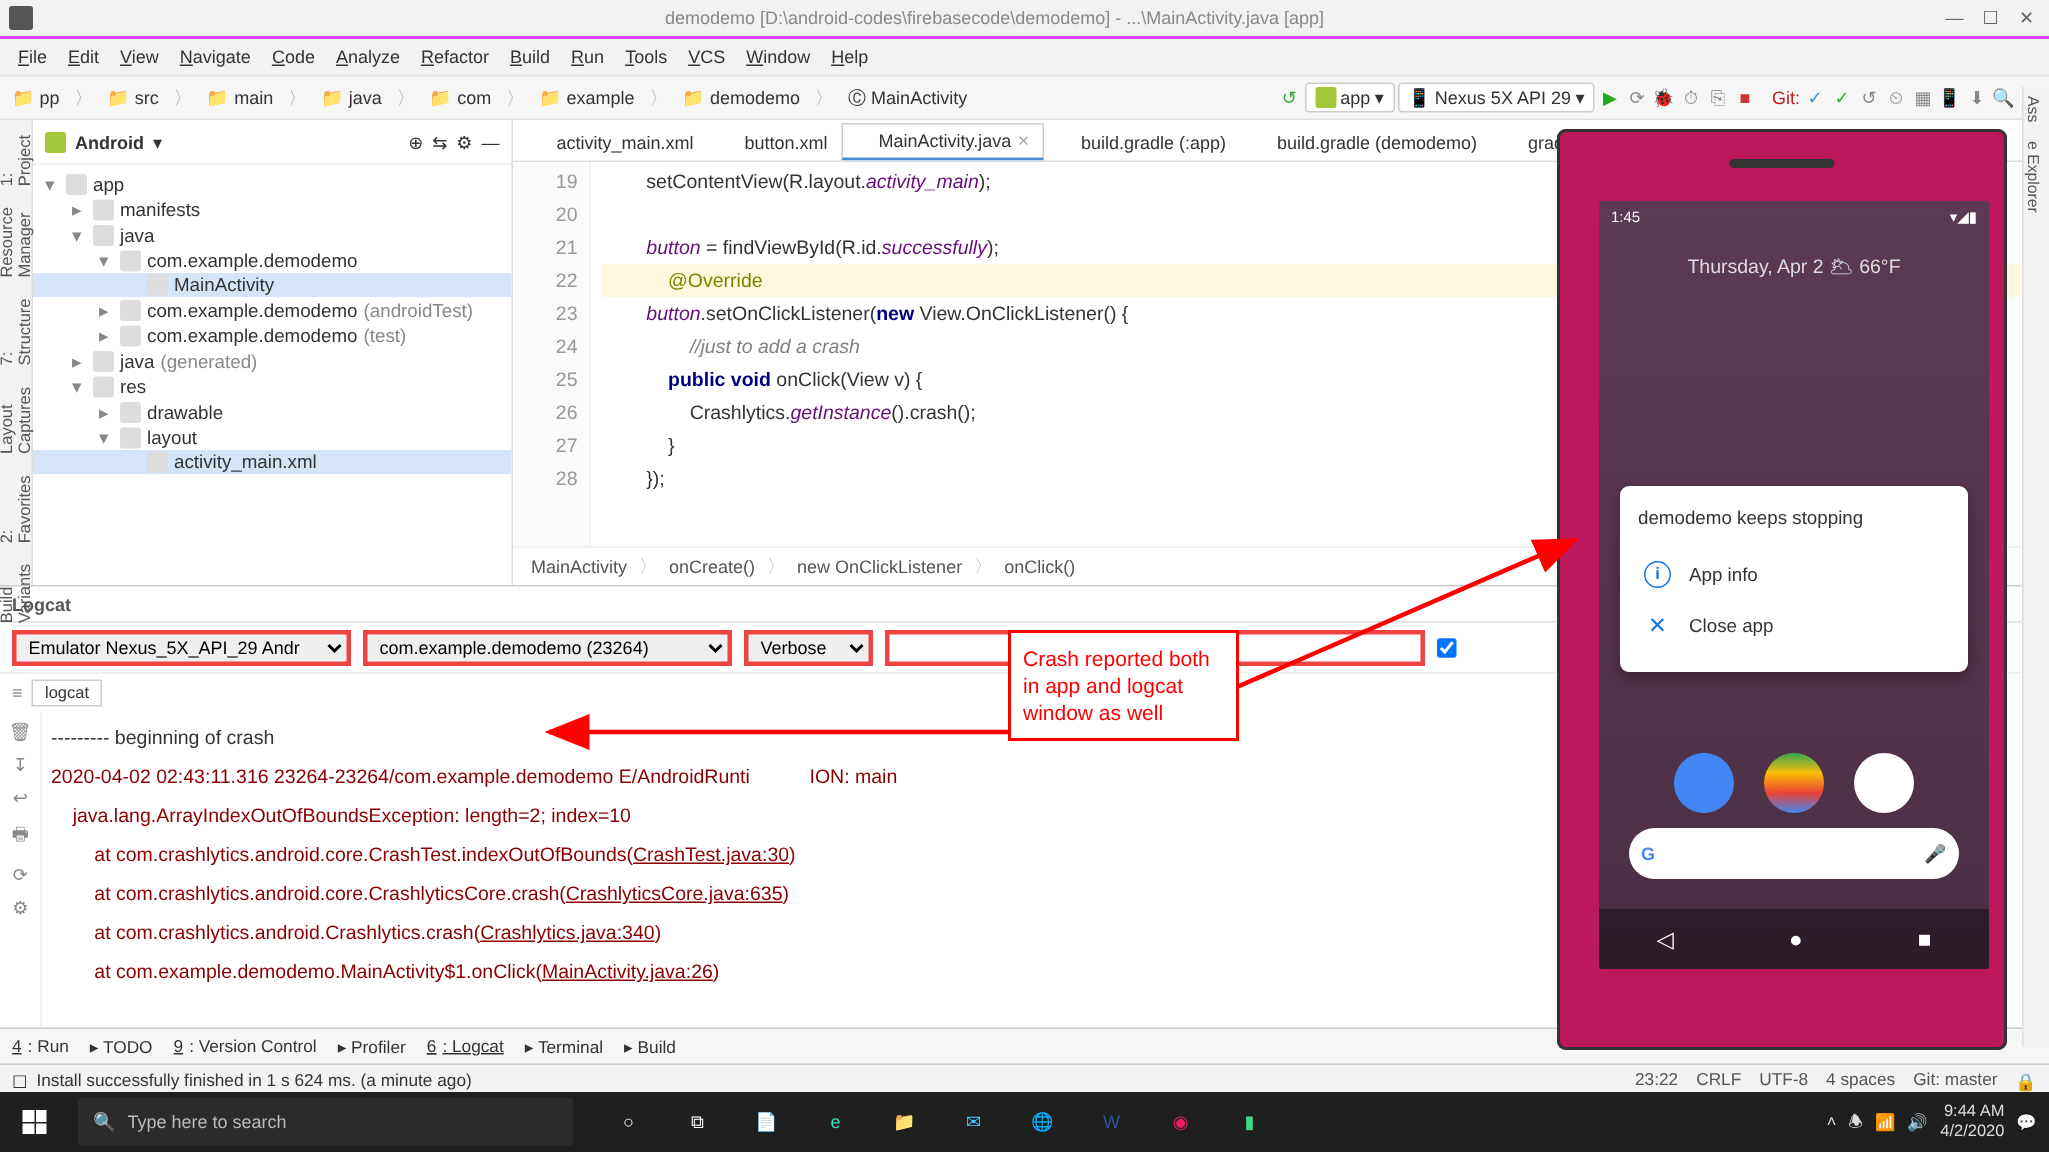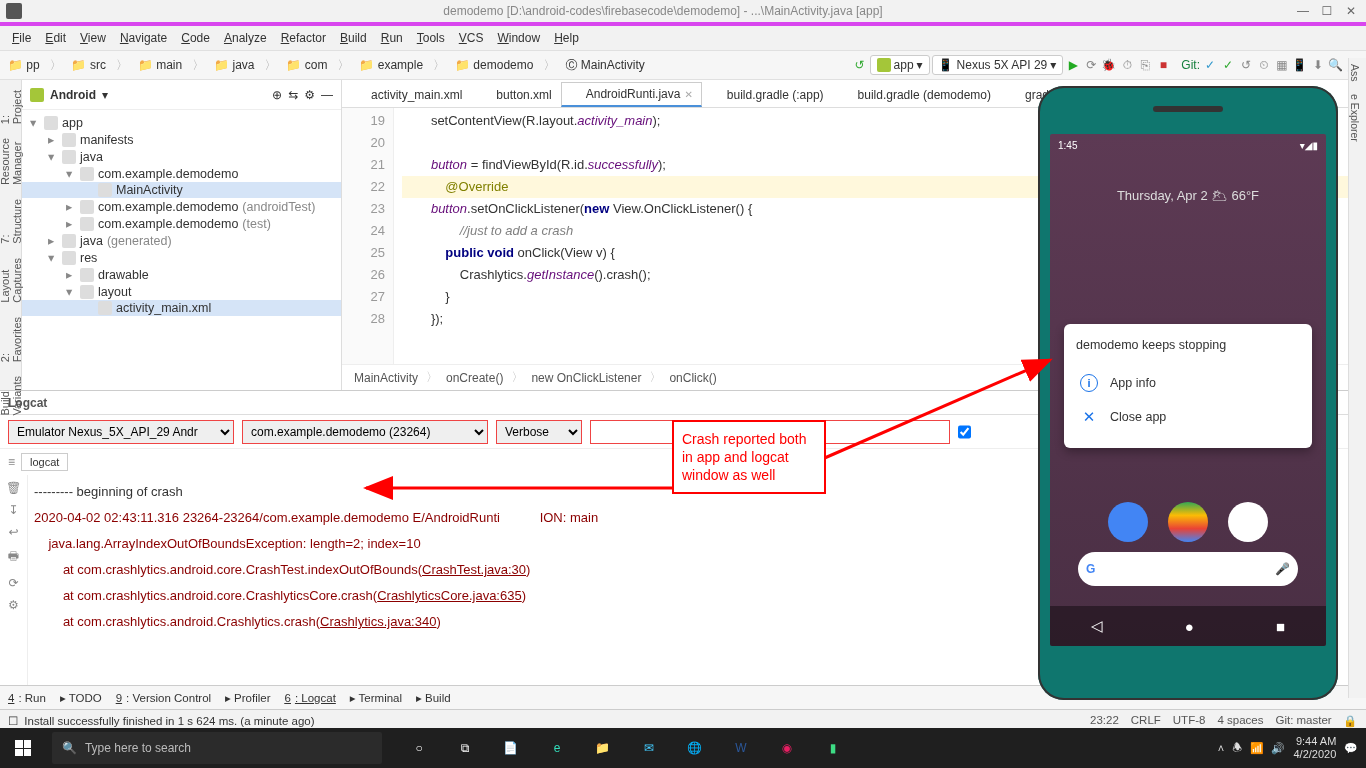--- a/index.html
+++ b/index.html
@@ -1,17 +1,17 @@
 <!DOCTYPE html>
 <html><head>
 <meta charset="utf-8">
 <style>
 * { margin:0; padding:0; box-sizing:border-box; font-family:"Segoe UI",Arial,sans-serif; }
 body { width:1366px; height:768px; background:#f2f2f2; overflow:hidden; position:relative; font-size:12px; color:#333; }
-.titlebar { height:26px; background:#f2f2f2; display:flex; align-items:center; padding:0 6px; border-bottom:4px solid #d946ef; }
+.titlebar { height:26px; background:#f2f2f2; display:flex; align-items:center; padding:0 6px; border-bottom:2px solid #d946ef; }
 .titlebar .logo { width:16px; height:16px; background:#555; border-radius:2px; margin-right:10px; }
 .titlebar .wintitle { flex:1; text-align:center; color:#888; font-size:12px; }
 .titlebar .winctl { display:flex; gap:6px; }
 .titlebar .winctl span { width:18px; text-align:center; color:#666; cursor:default; }
 .menubar { height:24px; display:flex; align-items:center; padding:0 6px; gap:2px; }
 .menubar .mitem { padding:2px 6px; cursor:default; }
 .menubar .mitem u { text-decoration:underline; }
 .toolbar { height:30px; background:#f6f6f6; border-top:1px solid #e0e0e0; border-bottom:1px solid #e0e0e0; display:flex; align-items:center; padding:0 4px; gap:2px; font-size:12px; }
 .crumb { display:flex; align-items:center; gap:2px; }
 .crumb span { padding:2px 4px; }
@@ -43,46 +43,46 @@
 .hl { background:#fff8dc; }
 .kw { color:#000080; font-weight:bold; }
 .ann { color:#808000; }
 .cmt { color:#808080; font-style:italic; }
 .fld { color:#660e7a; font-style:italic; }
 .breadstrip { height:26px; border-top:1px solid #eee; display:flex; align-items:center; padding:0 12px; gap:8px; color:#555; font-size:12px; }
 .breadstrip .sep { color:#bbb; }
 .logcat { background:#fff; border-top:1px solid #ccc; }
 .lcheader { height:24px; display:flex; align-items:center; padding:0 8px; font-weight:bold; color:#555; border-bottom:1px solid #ddd; }
 .lcfilters { height:34px; display:flex; align-items:center; padding:3px 8px; gap:8px; border-bottom:1px solid #eee; }
-.lcfilters select, .lcfilters input { height:24px; border:1px solid #ef4444; padding:0 4px; font-size:12px; }
+.lcfilters select, .lcfilters input { height:24px; border:3px solid #ef4444; padding:0 4px; font-size:12px; }
 .lctabs { height:26px; display:flex; align-items:center; padding:0 8px; }
 .lctab { padding:2px 8px; border:1px solid #ccc; font-size:11px; background:#fff; }
 .lcbody { display:flex; height:210px; }
 .lcside { width:28px; border-right:1px solid #eee; display:flex; flex-direction:column; align-items:center; gap:8px; padding-top:6px; color:#888; }
 .lclines { flex:1; padding:4px 6px; font-family:Consolas,monospace; font-size:13px; line-height:26px; overflow:hidden; }
 .lclines .crash { color:#8b0000; white-space:pre; }
 .lclines .lnk { text-decoration:underline; color:#8b0000; }
 .bottombar { height:24px; border-top:1px solid #ccc; background:#f6f6f6; display:flex; align-items:center; padding:0 8px; gap:14px; font-size:11.5px; }
 .bottombar .bitem { display:flex; align-items:center; gap:4px; }
 .statusbar { height:22px; border-top:1px solid #ccc; background:#f2f2f2; display:flex; align-items:center; padding:0 8px; font-size:11.5px; }
 .statusbar .sright { margin-left:auto; display:flex; gap:12px; color:#555; }
 .taskbar { position:absolute; bottom:0; left:0; right:0; height:40px; background:#1f1f1f; display:flex; align-items:center; color:#fff; }
 .taskbar .start { width:46px; height:40px; display:flex; align-items:center; justify-content:center; }
 .taskbar .win-ic { width:16px; height:16px; display:grid; grid-template-columns:1fr 1fr; gap:1px; }
 .taskbar .win-ic span { background:#fff; }
 .taskbar .search { flex:0 0 330px; height:32px; margin:0 6px; background:#2b2b2b; border-radius:2px; display:flex; align-items:center; padding:0 10px; color:#bbb; gap:8px; }
 .taskbar .tapps { display:flex; align-items:center; gap:4px; margin-left:10px; }
 .taskbar .tapp { width:42px; height:40px; display:flex; align-items:center; justify-content:center; }
 .taskbar .tray { margin-left:auto; display:flex; align-items:center; gap:8px; padding-right:8px; color:#ddd; font-size:11px; }
 .taskbar .clock { text-align:right; line-height:13px; }
-.emulator { position:absolute; top:86px; right:28px; width:300px; height:614px; background:#0f766e; border-radius:26px; padding:48px 12px 54px 12px; box-shadow:0 0 0 2px #333 inset; }
+.emulator { position:absolute; top:86px; right:28px; width:300px; height:614px; background:#be185d; border-radius:6px; padding:48px 12px 54px 28px; box-shadow:0 0 0 2px #333 inset; }
 .emu-speaker { position:absolute; top:20px; left:50%; transform:translateX(-50%); width:70px; height:6px; background:#333; border-radius:3px; }
 .emu-screen { width:100%; height:100%; background:linear-gradient(#5d3a54,#4a2f44); border-radius:2px; position:relative; overflow:hidden; color:#fff; }
 .emu-status { height:22px; display:flex; align-items:center; justify-content:space-between; padding:0 8px; font-size:10px; }
-.emu-date { text-align:center; margin-top:32px; font-size:13px; color:#ddd; }
+.emu-date { text-align:center; margin-top:14px; font-size:13px; color:#ddd; }
 .emu-dialog { position:absolute; top:190px; left:14px; right:14px; background:#fff; border-radius:6px; color:#333; padding:14px 12px; box-shadow:0 4px 10px rgba(0,0,0,.3); }
 .emu-dialog .dtitle { font-size:12.5px; margin-bottom:14px; }
 .emu-dialog .drow { display:flex; align-items:center; gap:12px; padding:8px 4px; font-size:12.5px; }
 .emu-dialog .dicon { width:18px; height:18px; border-radius:50%; border:1.5px solid #1a73e8; display:flex; align-items:center; justify-content:center; color:#1a73e8; font-size:11px; font-weight:bold; }
 .emu-dialog .dx { width:18px; height:18px; display:flex; align-items:center; justify-content:center; color:#1a73e8; font-size:15px; }
 .emu-sbar { position:absolute; bottom:60px; left:0; right:0; display:flex; justify-content:center; }
 .emu-sbar .gbar { background:#fff; border-radius:20px; width:220px; height:34px; display:flex; align-items:center; padding:0 8px; }
 .emu-apps { position:absolute; bottom:104px; left:0; right:0; display:flex; justify-content:center; gap:20px; }
 .emu-appic { width:40px; height:40px; border-radius:50%; }
 .emu-nav { position:absolute; bottom:0; left:0; right:0; height:40px; background:rgba(0,0,0,.4); display:flex; align-items:center; justify-content:space-around; color:#fff; font-size:15px; }
@@ -149,21 +149,21 @@
     <span>📱</span>
     <span>Nexus 5X API 29</span>
     <span>▾</span>
   </div>
   <span class="tbicon" style="color:#2a2">▶</span>
   <span class="tbicon" style="color:#888">⟳</span>
   <span class="tbicon" style="color:#2a2">🐞</span>
   <span class="tbicon" style="color:#888">⏱</span>
   <span class="tbicon" style="color:#888">⎘</span>
   <span class="tbicon" style="color:#c33">■</span>
-  <span style="margin-left:8px;color:#15803d">Git:</span>
+  <span style="margin-left:8px;color:#b91c1c">Git:</span>
   <span class="tbicon" style="color:#39c">✓</span>
   <span class="tbicon" style="color:#3a3">✓</span>
   <span class="tbicon" style="color:#888">↺</span>
   <span class="tbicon" style="color:#888">⏲</span>
   <span class="tbicon" style="color:#888">▦</span>
   <span class="tbicon" style="color:#888">📱</span>
   <span class="tbicon" style="color:#888">⬇</span>
   <span class="tbicon" style="color:#888">🔍</span>
   <span class="tbicon">👤</span>
 </div>
@@ -261,21 +261,21 @@
         <div class="tab">
           <span class="pkg-ic" style="width:12px;height:12px"></span>
           <span>activity_main.xml</span>
         </div>
         <div class="tab">
           <span class="pkg-ic" style="width:12px;height:12px"></span>
           <span>button.xml</span>
         </div>
         <div class="tab active">
           <span class="pkg-ic" style="width:12px;height:12px"></span>
-          <span>AndroidRunti.java</span>
+          <span>MainActivity.java</span>
           <span class="xclose">✕</span>
         </div>
         <div class="tab">
           <span class="pkg-ic" style="width:12px;height:12px"></span>
           <span>build.gradle (:app)</span>
         </div>
         <div class="tab">
           <span class="pkg-ic" style="width:12px;height:12px"></span>
           <span>build.gradle (demodemo)</span>
         </div>
@@ -346,20 +346,21 @@
       <span>⟳</span>
       <span>⚙</span>
     </div>
     <div class="lclines" id="lclines">
         <div class="">--------- beginning of crash</div>
         <div class="crash">2020-04-02 02:43:11.316 23264-23264/com.example.demodemo E/AndroidRunti           ION: main</div>
         <div class="crash">    java.lang.ArrayIndexOutOfBoundsException: length=2; index=10</div>
         <div class="crash">        at com.crashlytics.android.core.CrashTest.indexOutOfBounds(<span class="lnk">CrashTest.java:30</span>)</div>
         <div class="crash">        at com.crashlytics.android.core.CrashlyticsCore.crash(<span class="lnk">CrashlyticsCore.java:635</span>)</div>
         <div class="crash">        at com.crashlytics.android.Crashlytics.crash(<span class="lnk">Crashlytics.java:340</span>)</div>
+        <div class="crash">        at com.example.demodemo.MainActivity$1.onClick(<span class="lnk">MainActivity.java:26</span>)</div>
       </div>
   </div>
 </div>
 
 <div class="bottombar" id="bottombar">
     <div class="bitem"><u>4</u>: Run</div>
     <div class="bitem">▸ TODO</div>
     <div class="bitem"><u>9</u>: Version Control</div>
     <div class="bitem">▸ Profiler</div>
     <div class="bitem" style="text-decoration: underline;"><u>6</u>: Logcat</div>

